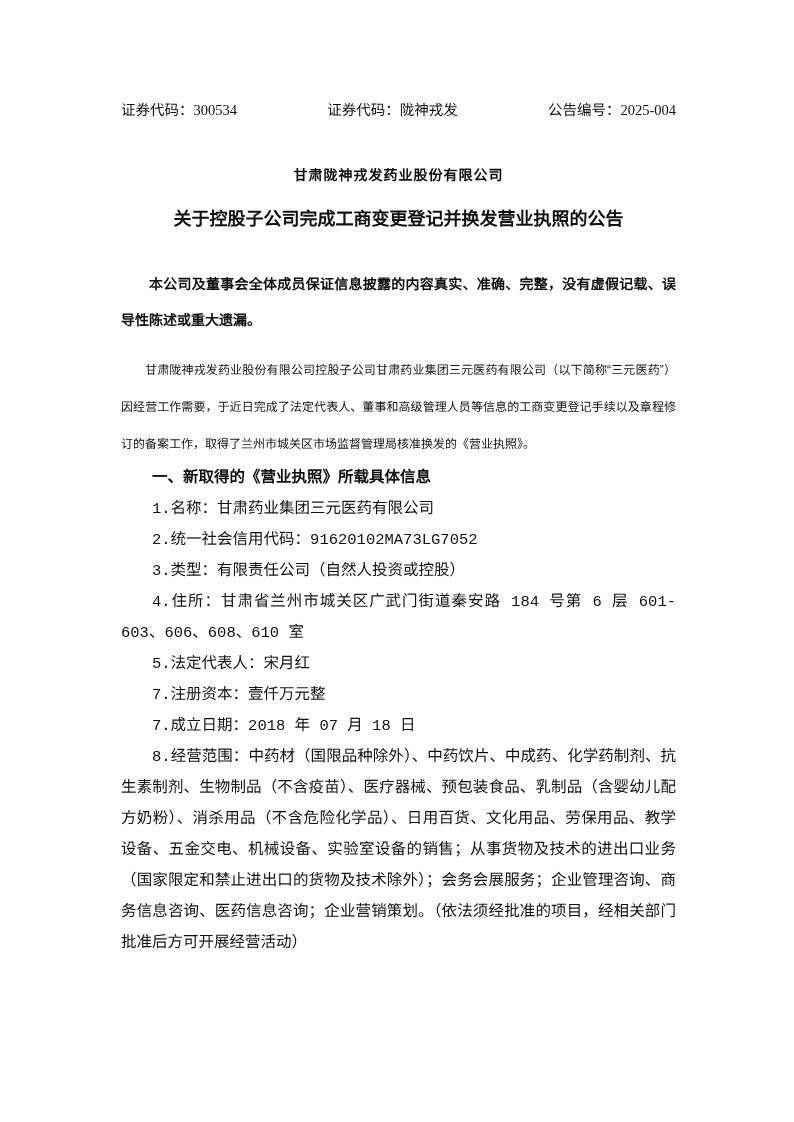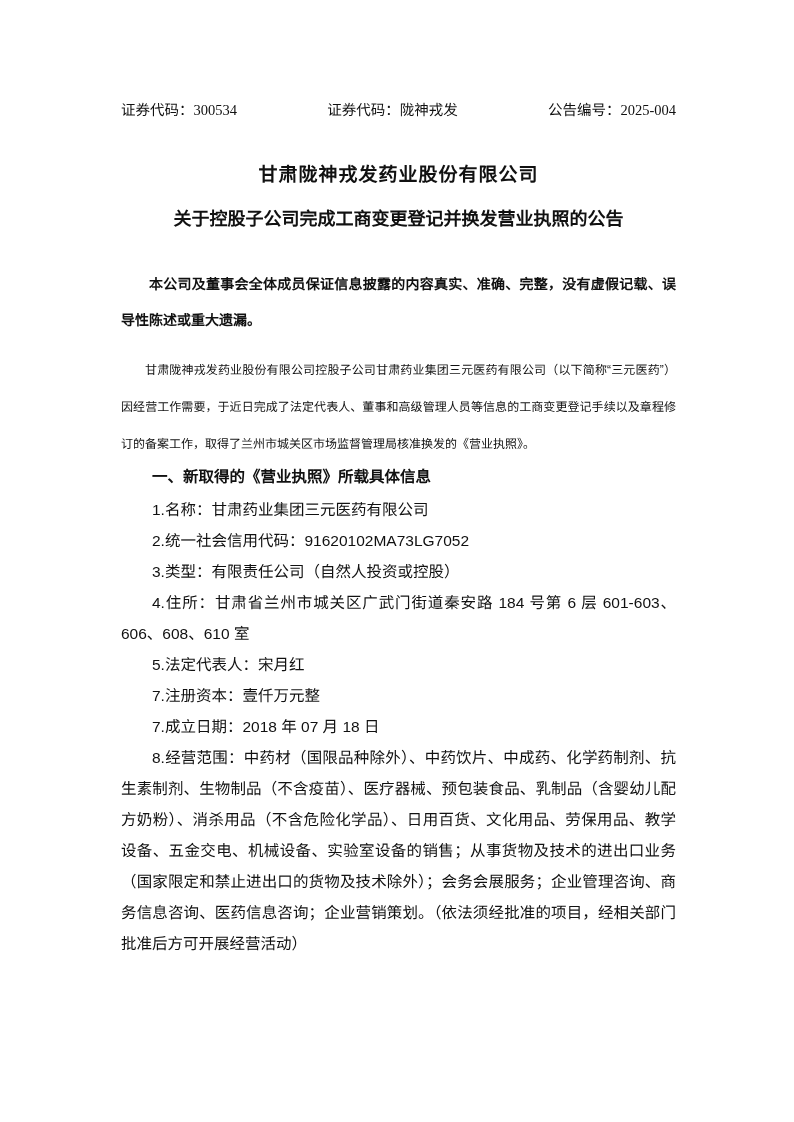--- a/index.html
+++ b/index.html
@@ -26,21 +26,21 @@
     font-family: "Liberation Serif", "DejaVu Serif", serif;
     font-size: 14.5px;
     line-height: 20px;
     white-space: nowrap;
   }
   .title {
     margin: 40px 0 0 0;
     text-align: center;
     font-family: "Liberation Sans", "DejaVu Sans", sans-serif;
     font-weight: bold;
-    font-size: 19px;
+    font-size: 14px;
     line-height: 30px;
     letter-spacing: 1px;
   }
   .subtitle {
     margin: 14px 0 0 0;
     text-align: center;
     font-family: "Liberation Sans", "DejaVu Sans", sans-serif;
     font-weight: bold;
     font-size: 18px;
     line-height: 30px;
@@ -65,21 +65,21 @@
   .section-heading {
     margin: 0;
     font-family: Liberation Mono, monospace;
     font-weight: bold;
     font-size: 15.5px;
     line-height: 31px;
     text-indent: 2em;
   }
   .item {
     margin: 0;
-    font-family: Liberation Sans, sans-serif;
+    font-family: Liberation Mono, monospace;
     font-size: 15.5px;
     line-height: 31px;
     text-indent: 2em;
     text-align: justify;
   }
 </style>
 </head>
 <body>
 
 <div class="page">

